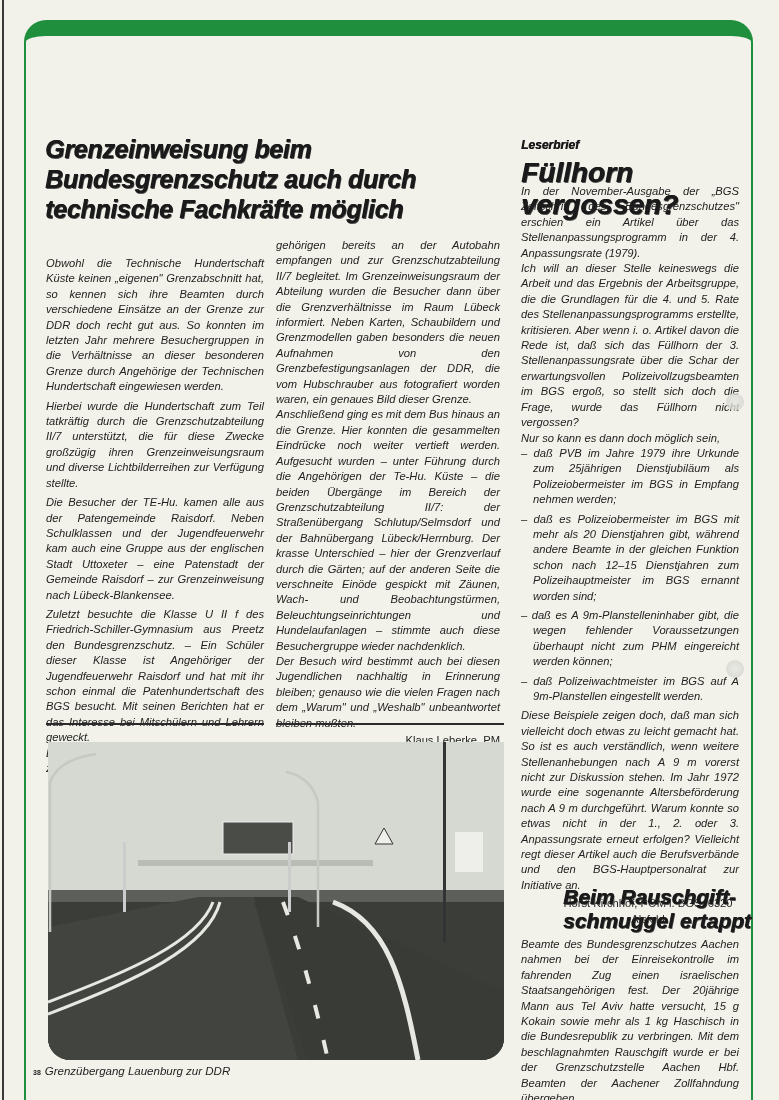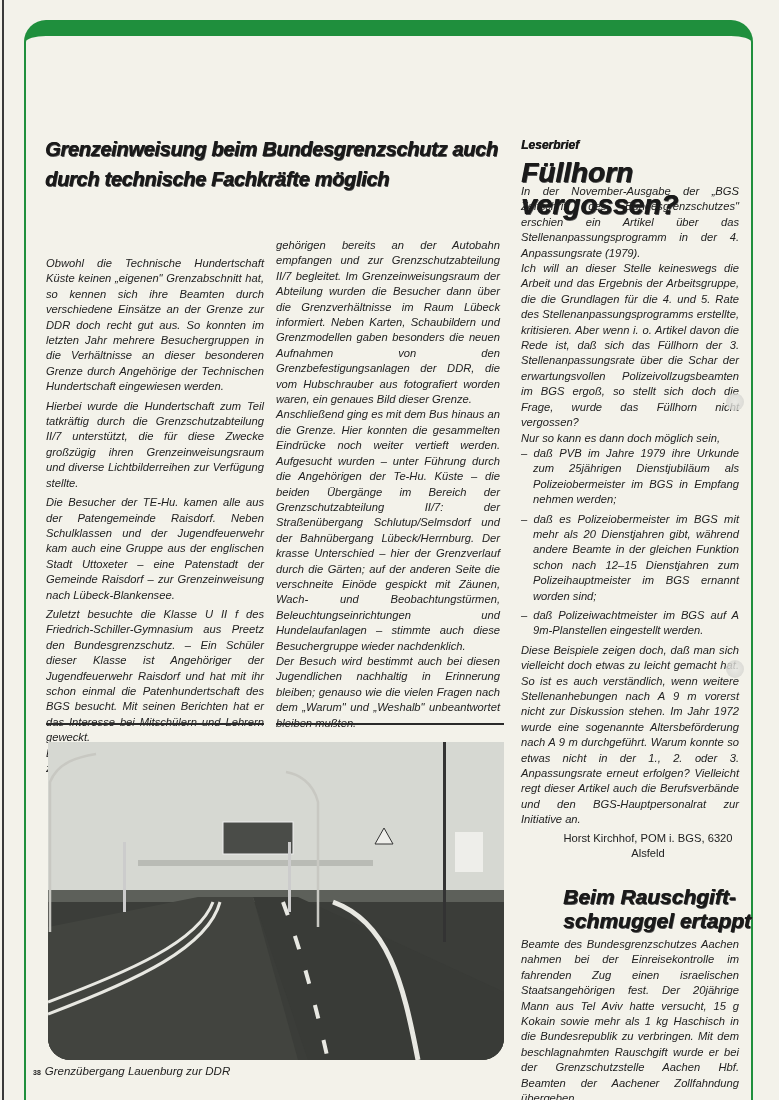--- a/index.html
+++ b/index.html
@@ -23,21 +23,21 @@
       box-sizing: border-box;
     }
     .green-frame::after {
       content: ""; position: absolute; left: -2px; right: -2px; top: 0; height: 18px;
       border-radius: 16px 16px 0 0;
     }
     .headline {
       position: absolute; left: 45px; top: 134px; width: 470px;
       font-family: "Liberation Sans", sans-serif;
       font-weight: bold; font-style: italic;
-      font-size: 20px; line-height: 30px; letter-spacing: -0.3px;
+      font-size: 25px; line-height: 30px; letter-spacing: -0.3px;
       color: #1a1a1a;
       text-shadow: 0.6px 0 0 #1a1a1a, 1px 1px 0 #555;
     }
     .col {
       position: absolute; font-size: 11.2px; line-height: 15.4px;
       text-align: justify; color: #222;
     }
     .col p { margin: 0 0 4px 0; font-style: italic; }
     .col p.tight { margin: 0; }
     .col1 { left: 46px; top: 256px; width: 218px; }
@@ -96,34 +96,36 @@
   <p>Hierbei wurde die Hundertschaft zum Teil tatkräftig durch die Grenzschutzabteilung II/7 unterstützt, die für diese Zwecke großzügig ihren Grenzeinweisungsraum und diverse Lichtbilderreihen zur Verfügung stellte.</p>
   <p>Die Besucher der TE-Hu. kamen alle aus der Patengemeinde Raisdorf. Neben Schulklassen und der Jugendfeuerwehr kam auch eine Gruppe aus der englischen Stadt Uttoxeter – eine Patenstadt der Gemeinde Raisdorf – zur Grenzeinweisung nach Lübeck-Blankensee.</p>
   <p class="tight">Zuletzt besuchte die Klasse U II f des Friedrich-Schiller-Gymnasium aus Preetz den Bundesgrenzschutz. – Ein Schüler dieser Klasse ist Angehöriger der Jugendfeuerwehr Raisdorf und hat mit ihr schon einmal die Patenhundertschaft des BGS besucht. Mit seinen Berichten hat er das Interesse bei Mitschülern und Lehrern geweckt.</p>
   <p class="tight">Die 30 Schülerinnen und Schüler sowie zwei Lehrkräfte wurden von den BGS-An-</p>
 </div>
 
 <div class="col col2">
   <p class="tight">gehörigen bereits an der Autobahn empfangen und zur Grenzschutzabteilung II/7 begleitet. Im Grenzeinweisungsraum der Abteilung wurden die Besucher dann über die Grenzverhältnisse im Raum Lübeck informiert. Neben Karten, Schaubildern und Grenzmodellen gaben besonders die neuen Aufnahmen von den Grenzbefestigungsanlagen der DDR, die vom Hubschrauber aus fotografiert worden waren, ein genaues Bild dieser Grenze.</p>
   <p class="tight">Anschließend ging es mit dem Bus hinaus an die Grenze. Hier konnten die gesammelten Eindrücke noch weiter vertieft werden. Aufgesucht wurden – unter Führung durch die Angehörigen der Te-Hu. Küste – die beiden Übergänge im Bereich der Grenzschutzabteilung II/7: der Straßenübergang Schlutup/Selmsdorf und der Bahnübergang Lübeck/Herrnburg. Der krasse Unterschied – hier der Grenzverlauf durch die Gärten; auf der anderen Seite die verschneite Einöde gespickt mit Zäunen, Wach- und Beobachtungstürmen, Beleuchtungseinrichtungen und Hundelaufanlagen – stimmte auch diese Besuchergruppe wieder nachdenklich.</p>
   <p class="tight">Der Besuch wird bestimmt auch bei diesen Jugendlichen nachhaltig in Erinnerung bleiben; genauso wie die vielen Fragen nach dem „Warum" und „Weshalb" unbeantwortet bleiben mußten.</p>
+  <div class="signature">Klaus Leberke, PM</div>
 </div>
 
 <div class="rule rule1"></div>
 <div class="rule rule2"></div>
 
 <div class="section-kicker">Leserbrief</div>
 <div class="section-title">Füllhorn vergossen?</div>
 
 <div class="col col3 body">
   <p class="tight">In der November-Ausgabe der „BGS Zeitschrift des Bundesgrenzschutzes" erschien ein Artikel über das Stellenanpassungsprogramm in der 4. Anpassungsrate (1979).</p>
   <p class="tight">Ich will an dieser Stelle keineswegs die Arbeit und das Ergebnis der Arbeitsgruppe, die die Grundlagen für die 4. und 5. Rate des Stellenanpassungsprogramms erstellte, kritisieren. Aber wenn i. o. Artikel davon die Rede ist, daß sich das Füllhorn der 3. Stellenanpassungsrate über die Schar der erwartungsvollen Polizeivollzugsbeamten im BGS ergoß, so stellt sich doch die Frage, wurde das Füllhorn nicht vergossen?</p>
   <p class="tight">Nur so kann es dann doch möglich sein,</p>
   <p class="dash-item">– daß PVB im Jahre 1979 ihre Urkunde zum 25jährigen Dienstjubiläum als Polizeiobermeister im BGS in Empfang nehmen werden;</p>
   <p class="dash-item">– daß es Polizeiobermeister im BGS mit mehr als 20 Dienstjahren gibt, während andere Beamte in der gleichen Funktion schon nach 12–15 Dienstjahren zum Polizeihauptmeister im BGS ernannt worden sind;</p>
+  <p class="dash-item">– daß es A 9m-Planstelleninhaber gibt, die wegen fehlender Voraussetzungen überhaupt nicht zum PHM eingereicht werden können;</p>
   <p class="dash-item">– daß Polizeiwachtmeister im BGS auf A 9m-Planstellen eingestellt werden.</p>
   <p class="tight">Diese Beispiele zeigen doch, daß man sich vielleicht doch etwas zu leicht gemacht hat. So ist es auch verständlich, wenn weitere Stellenanhebungen nach A 9 m vorerst nicht zur Diskussion stehen. Im Jahr 1972 wurde eine sogenannte Altersbeförderung nach A 9 m durchgeführt. Warum konnte so etwas nicht in der 1., 2. oder 3. Anpassungsrate erneut erfolgen? Vielleicht regt dieser Artikel auch die Berufsverbände und den BGS-Hauptpersonalrat zur Initiative an.</p>
   <div style="text-align:center;margin-top:3px;margin-left:36px;">Horst Kirchhof, POM i. BGS, 6320 Alsfeld</div>
 </div>
 
 <div class="rausch-title">Beim Rauschgift-schmuggel ertappt</div>
 <div class="col rausch-body">
   <p class="tight">Beamte des Bundesgrenzschutzes Aachen nahmen bei der Einreisekontrolle im fahrenden Zug einen israelischen Staatsangehörigen fest. Der 20jährige Mann aus Tel Aviv hatte versucht, 15 g Kokain sowie mehr als 1 kg Haschisch in die Bundesrepublik zu verbringen. Mit dem beschlagnahmten Rauschgift wurde er bei der Grenzschutzstelle Aachen Hbf. Beamten der Aachener Zollfahndung übergeben.</p>
 </div>
 

